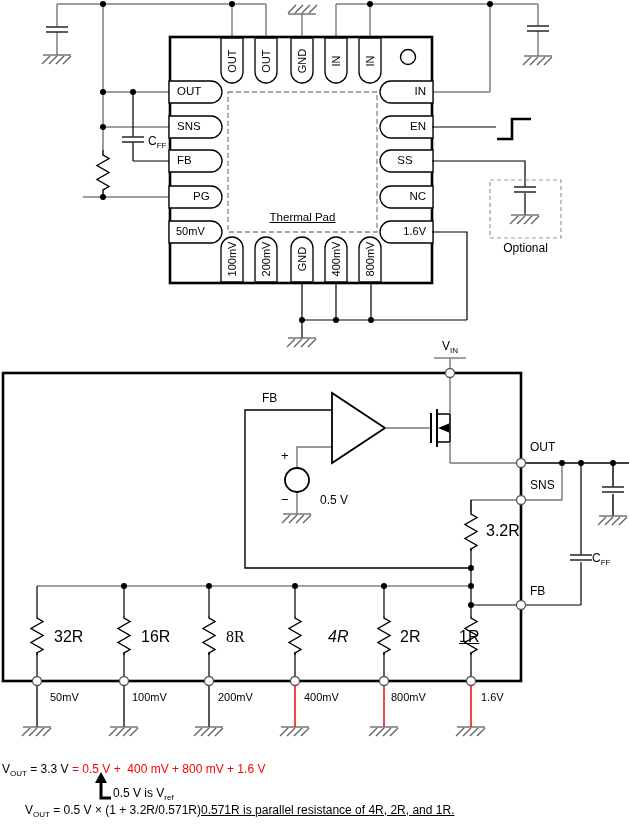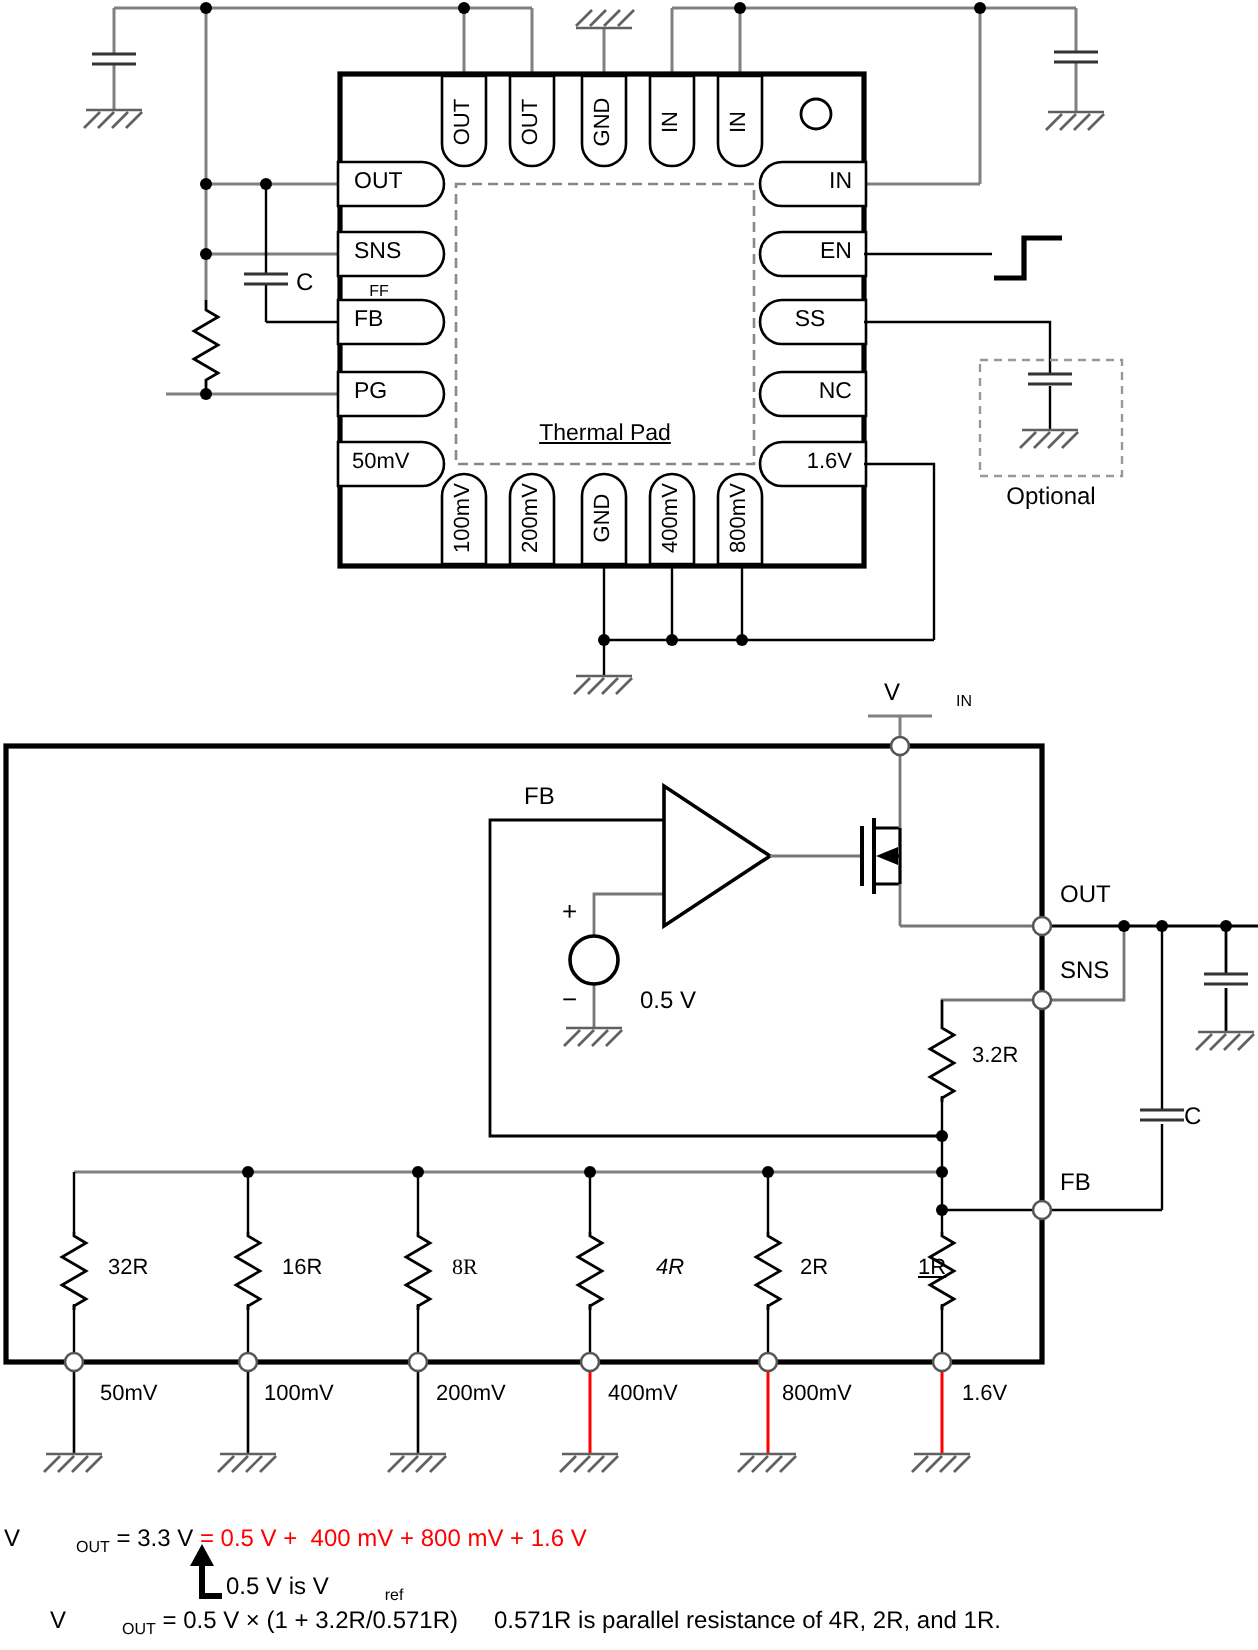--- a/index.html
+++ b/index.html
@@ -3,25 +3,25 @@
 <meta charset="utf-8">
 <style>
   html,body{margin:0;padding:0;background:#fff;}
   #stage{position:relative;width:629px;height:825px;background:#fff;
          font-family:"Liberation Sans",sans-serif;color:#000;overflow:hidden;}
   #schematic{position:absolute;left:0;top:0;}
   .lbl{position:absolute;font-size:12px;line-height:13px;white-space:nowrap;}
   .pinlbl{position:absolute;font-size:11.5px;line-height:13px;white-space:nowrap;}
   .vpin{position:absolute;width:60px;height:13px;font-size:11px;line-height:13px;
         text-align:center;transform:translate(-50%,-50%) rotate(-90deg);white-space:nowrap;}
-  .sub{font-size:8px;vertical-align:-3px;margin-left:28px;}
+  .sub{font-size:8px;vertical-align:-3px;}
   .eqline{position:absolute;font-size:12px;white-space:pre;}
   .red{color:#ff0000;}
   .taplbl{position:absolute;font-size:11px;white-space:nowrap;}
-  .reslbl{position:absolute;font-size:11px;white-space:nowrap;}
+  .reslbl{position:absolute;font-size:16px;white-space:nowrap;}
   .sign{position:absolute;font-size:13px;line-height:12px;}
 </style>
 </head>
 <body>
 
 <div id="stage">
 
 <svg id="schematic" width="629" height="825" viewBox="0 0 629 825">
   <defs>
     <g id="gnd" stroke="#606060" stroke-width="1.3">
@@ -226,21 +226,21 @@
   <g>
     <path d="M111 798 H101 V781" fill="none" stroke="#000" stroke-width="3"></path>
     <polygon points="95,783 107,783 101,772" fill="#000"></polygon>
   </g>
 </svg>
 
 <div>
   <div class="pinlbl" style="left:177px;top:85px;">OUT</div>
   <div class="pinlbl" style="left:177px;top:120px;">SNS</div>
   <div class="pinlbl" style="left:177px;top:154px;">FB</div>
-  <div class="pinlbl" style="left:177px;top:190px;">PG</div>
+  <div class="pinlbl" style="left:193px;top:190px;">PG</div>
   <div class="pinlbl" style="left:176px;top:225px;font-size:11px;">50mV</div>
 
   <div class="pinlbl" style="left:384px;width:42px;text-align:right;top:85px;">IN</div>
   <div class="pinlbl" style="left:384px;width:42px;text-align:right;top:120px;">EN</div>
   <div class="pinlbl" style="left:384px;width:42px;text-align:center;top:154px;">SS</div>
   <div class="pinlbl" style="left:384px;width:42px;text-align:right;top:190px;">NC</div>
   <div class="pinlbl" style="left:384px;width:42px;text-align:right;top:225px;font-size:11px;">1.6V</div>
 
   <div class="vpin" style="left:232px;top:61px;">OUT</div>
   <div class="vpin" style="left:266px;top:61px;">OUT</div>
@@ -280,16 +280,16 @@
   <div class="taplbl" style="left:132px;top:691px;">100mV</div>
   <div class="taplbl" style="left:218px;top:691px;">200mV</div>
   <div class="taplbl" style="left:304px;top:691px;">400mV</div>
   <div class="taplbl" style="left:391px;top:691px;">800mV</div>
   <div class="taplbl" style="left:481px;top:691px;">1.6V</div>
 </div>
 
 <div>
   <div class="eqline" style="left:2px;top:762px;"><span>V</span><span class="sub">OUT</span><span> = 3.3 V </span><span class="red">= 0.5 V +  400 mV + 800 mV + 1.6 V</span></div>
   <div class="eqline" style="left:113px;top:786px;"><span>0.5 V is V</span><span class="sub">ref</span></div>
-  <div class="eqline" style="left:25px;top:803px;"><span>V</span><span class="sub">OUT</span><span> = 0.5 V × (1 + 3.2R/0.571R)</span><span style="margin-left:18px;">0.571R is parallel resistance of 4R, 2R, and 1R.</span></div>
+  <div class="eqline" style="left:25px;top:803px;"><span>V</span><span class="sub">OUT</span><span> = 0.5 V × (1 + 3.2R/0.571R)</span><span style="text-decoration:underline;">0.571R is parallel resistance of 4R, 2R, and 1R.</span></div>
 </div>
 
 </div>
 
 </body></html>

